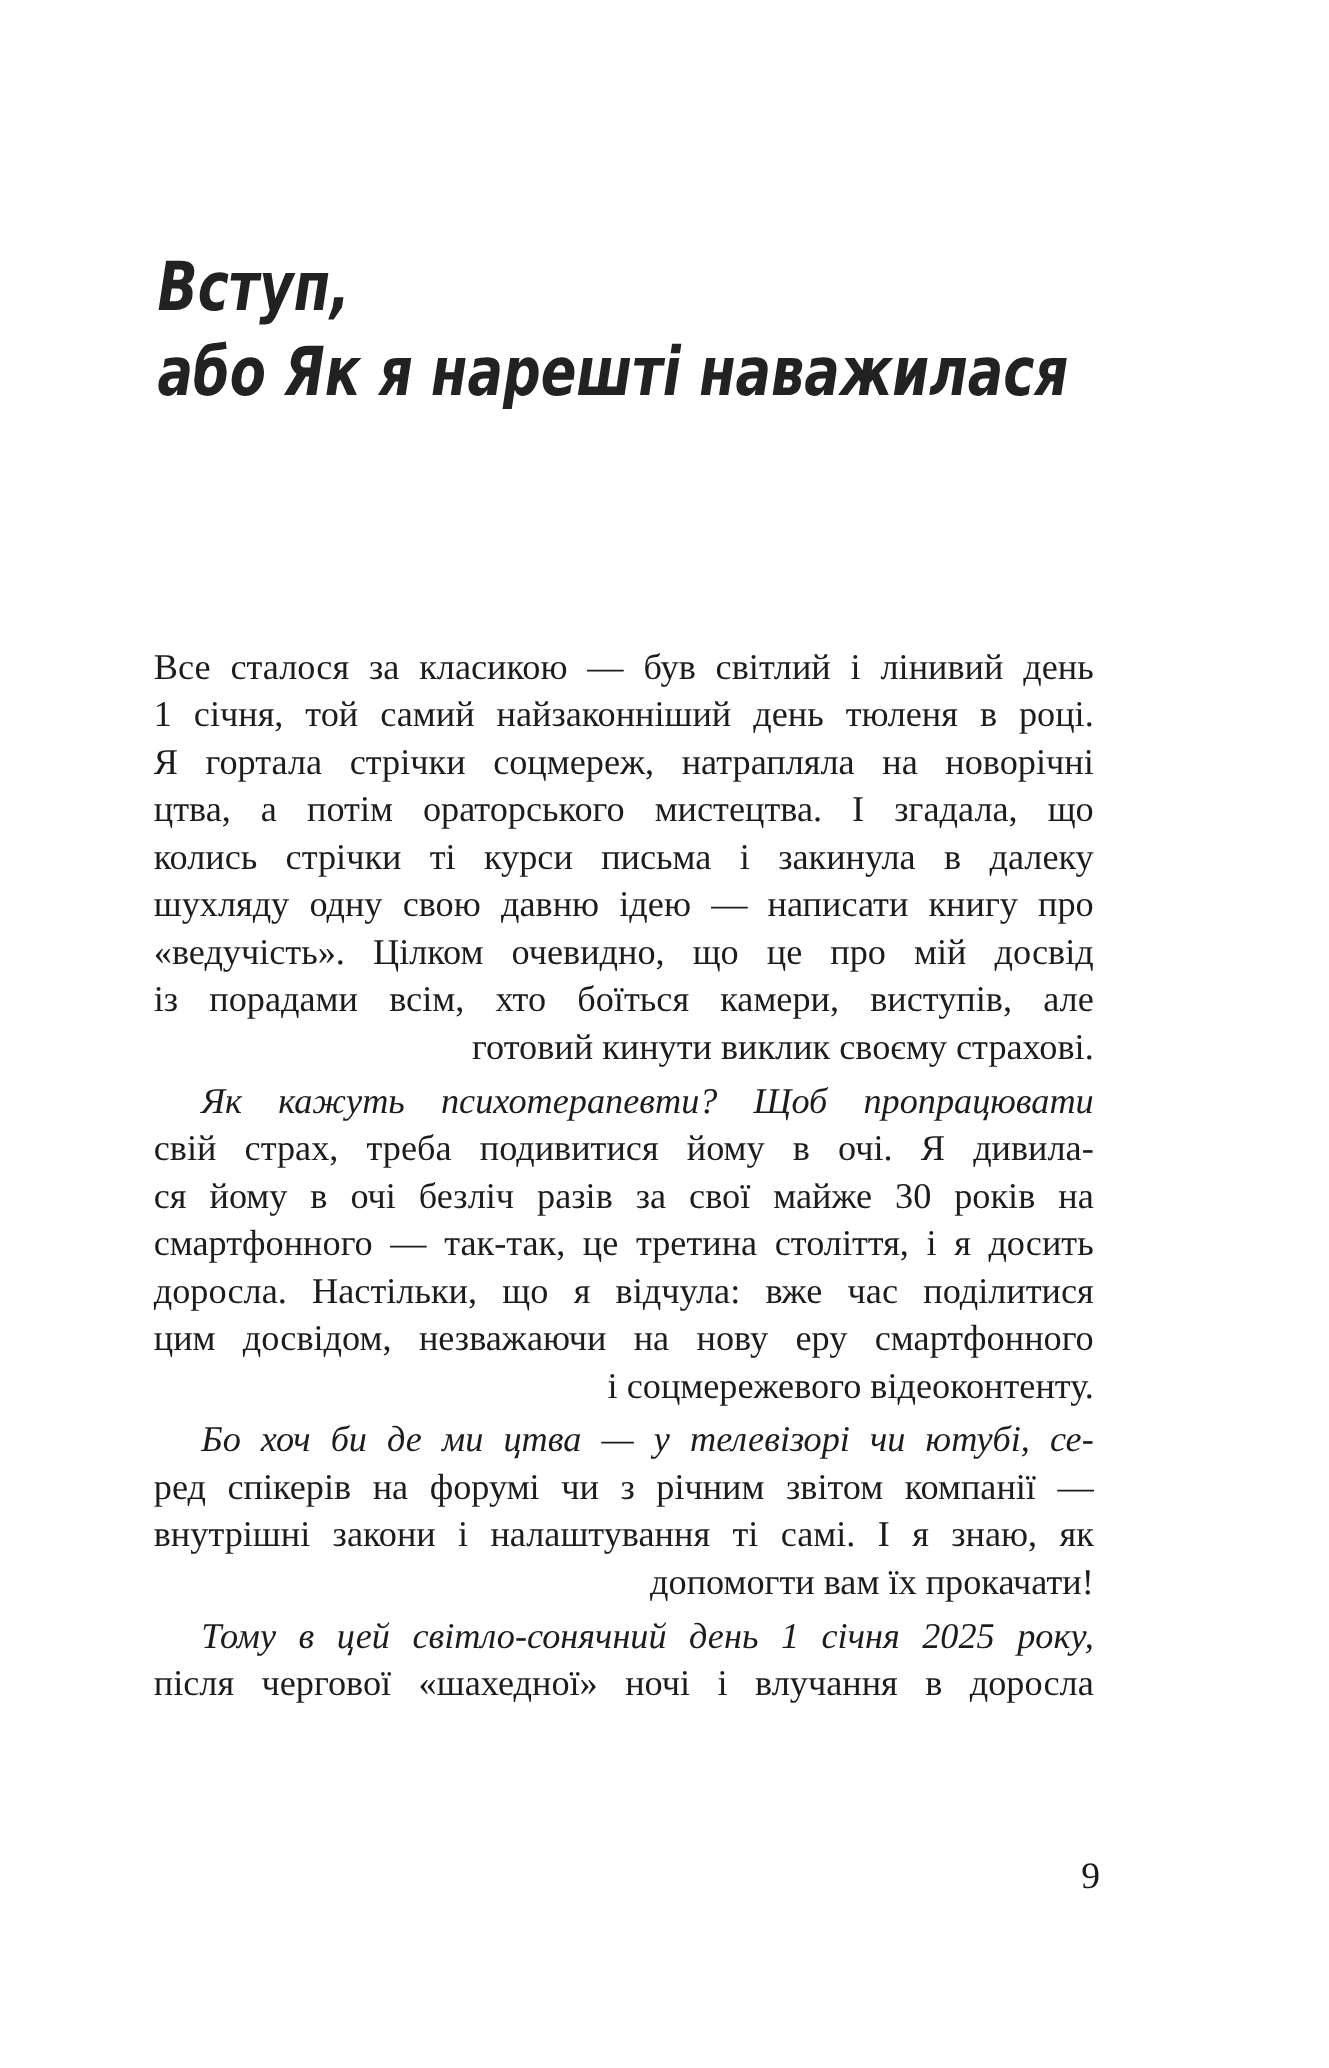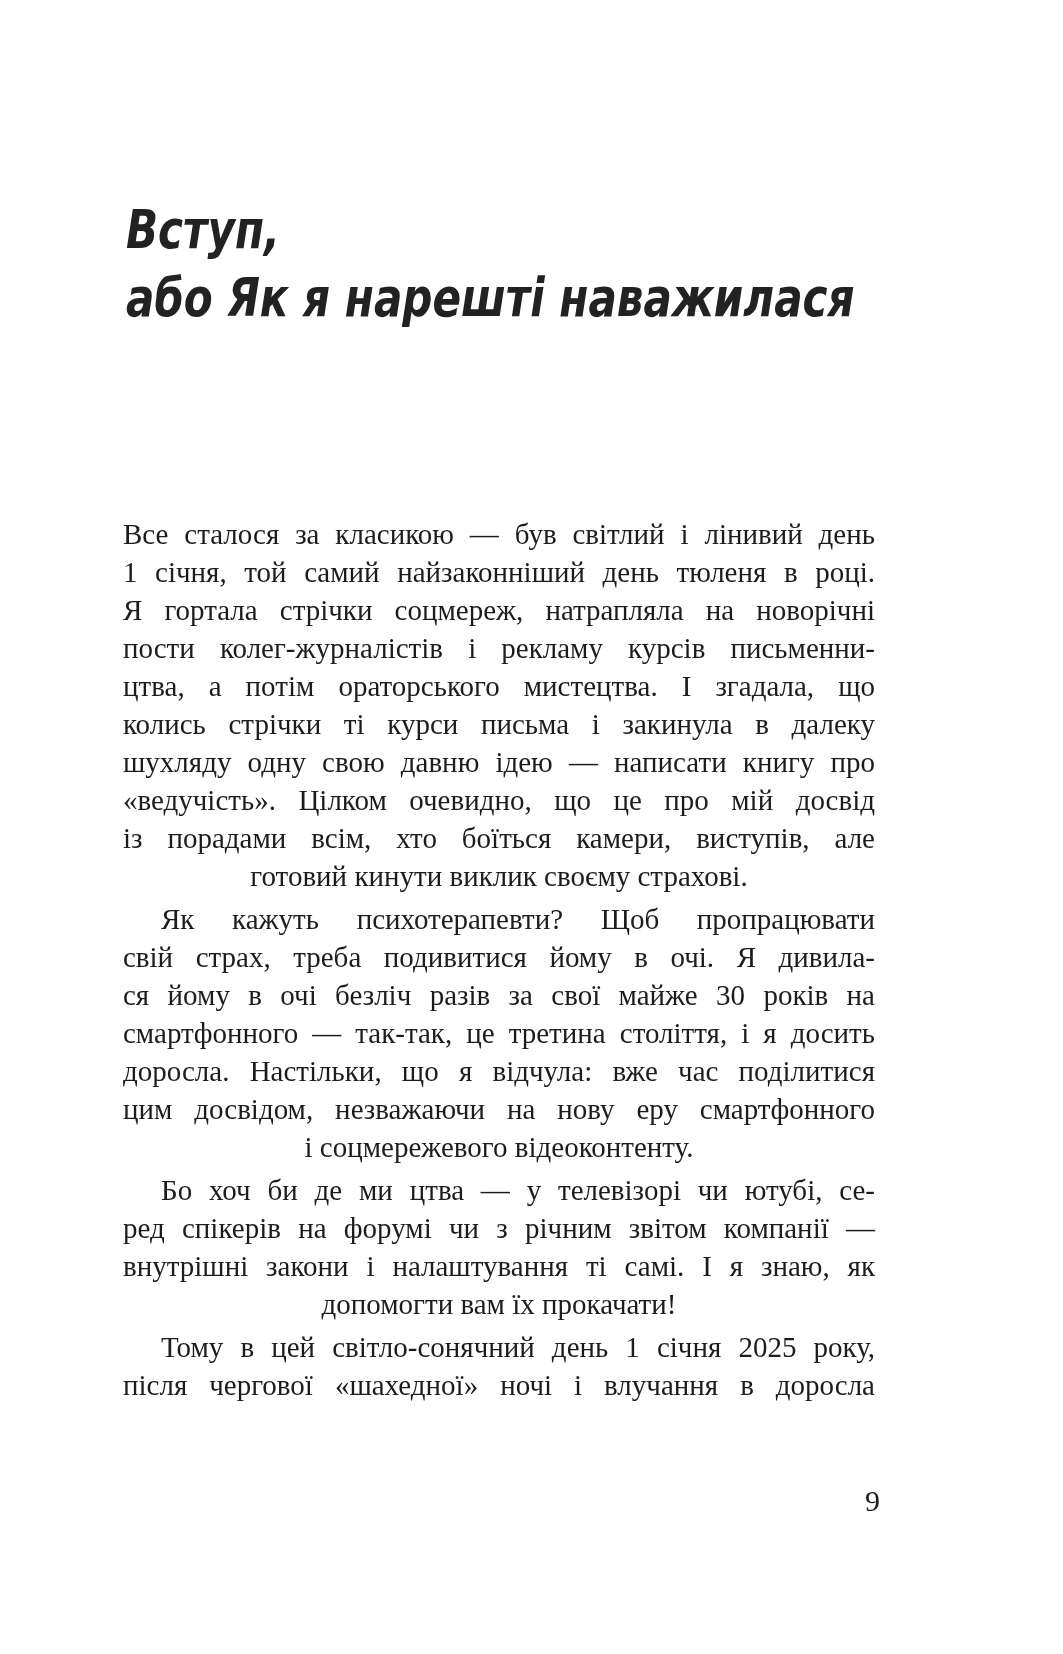--- a/index.html
+++ b/index.html
@@ -40,29 +40,30 @@
     top: 510px;
     width: 762px;
     font-size: 29px;
     line-height: 38px;
     color: #1c1c1c;
   }
   .paragraph {
     margin: 5px;
   }
   .line {
-    text-align: center;
+    text-align: right;
     white-space: normal;
   }
   .line.just {
     text-align: justify;
     text-align-last: justify;
   }
   .line.ind {
     padding-left: 38px;
+    font-style: italic;
   }
   .page-number {
     position: absolute;
     left: 118px;
     top: 1482px;
     width: 762px;
     text-align: right;
     font-size: 30px;
     line-height: 38px;
     color: #1c1c1c;
@@ -76,21 +77,20 @@
   <h1 class="chapter-title">
     <span class="title-line">Вступ,</span>
     <span class="title-line">або Як я нарешті наважилася</span>
   </h1>
 
   <div class="body-text">
       <div class="paragraph">
         <div class="line just">Все сталося за класикою — був світлий і лінивий день</div>
         <div class="line just">1 січня, той самий найзаконніший день тюленя в році.</div>
         <div class="line just">Я гортала стрічки соцмереж, натрапляла на новорічні</div>
-        <div class="line just">пости колег-журналістів і рекламу курсів письменни-</div>
         <div class="line just">цтва, а потім ораторського мистецтва. І згадала, що</div>
         <div class="line just">колись стрічки ті курси письма і закинула в далеку</div>
         <div class="line just">шухляду одну свою давню ідею — написати книгу про</div>
         <div class="line just">«ведучість». Цілком очевидно, що це про мій досвід</div>
         <div class="line just">із порадами всім, хто боїться камери, виступів, але</div>
         <div class="line">готовий кинути виклик своєму страхові.</div>
       </div>
       <div class="paragraph">
         <div class="line just ind">Як кажуть психотерапевти? Щоб пропрацювати</div>
         <div class="line just">свій страх, треба подивитися йому в очі. Я дивила-</div>

